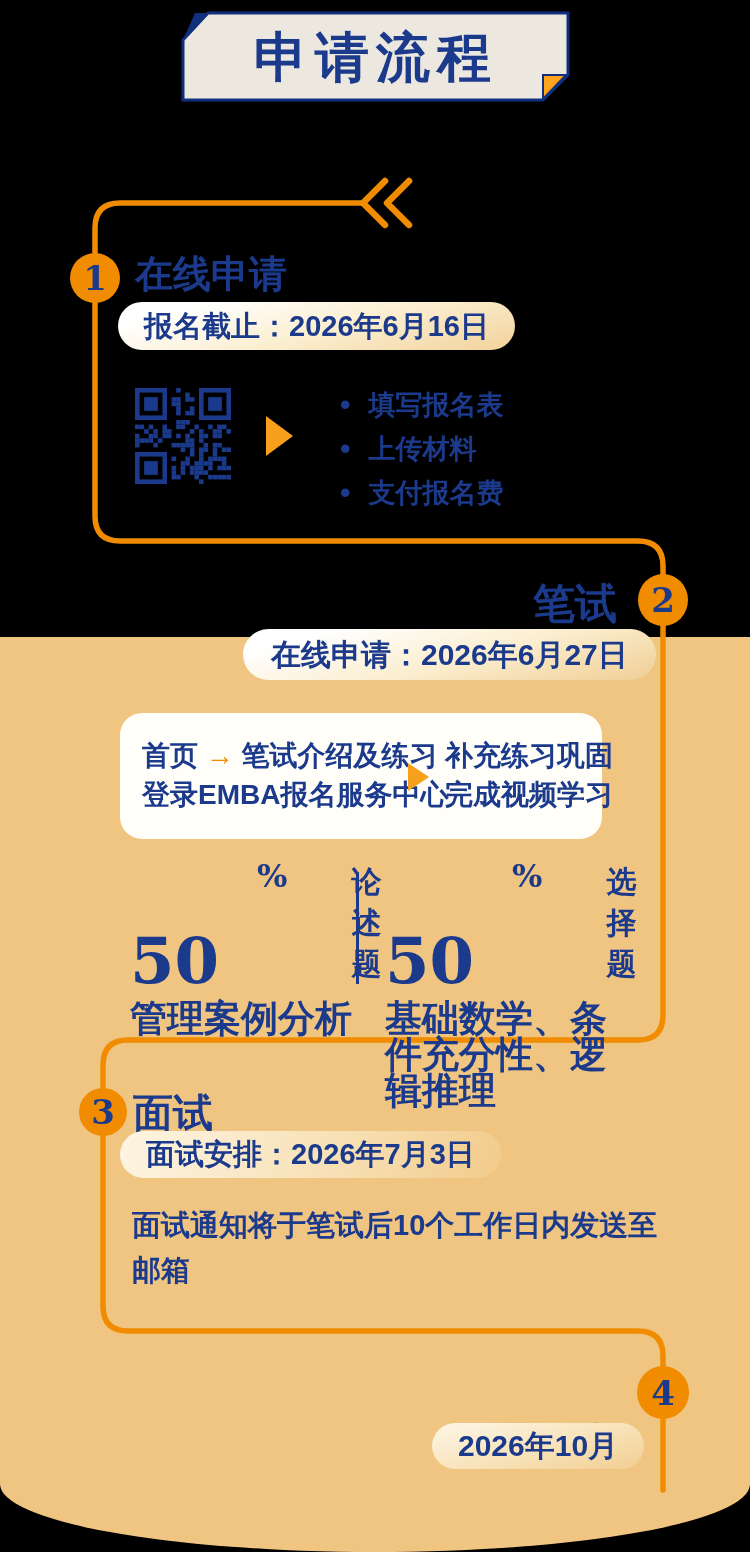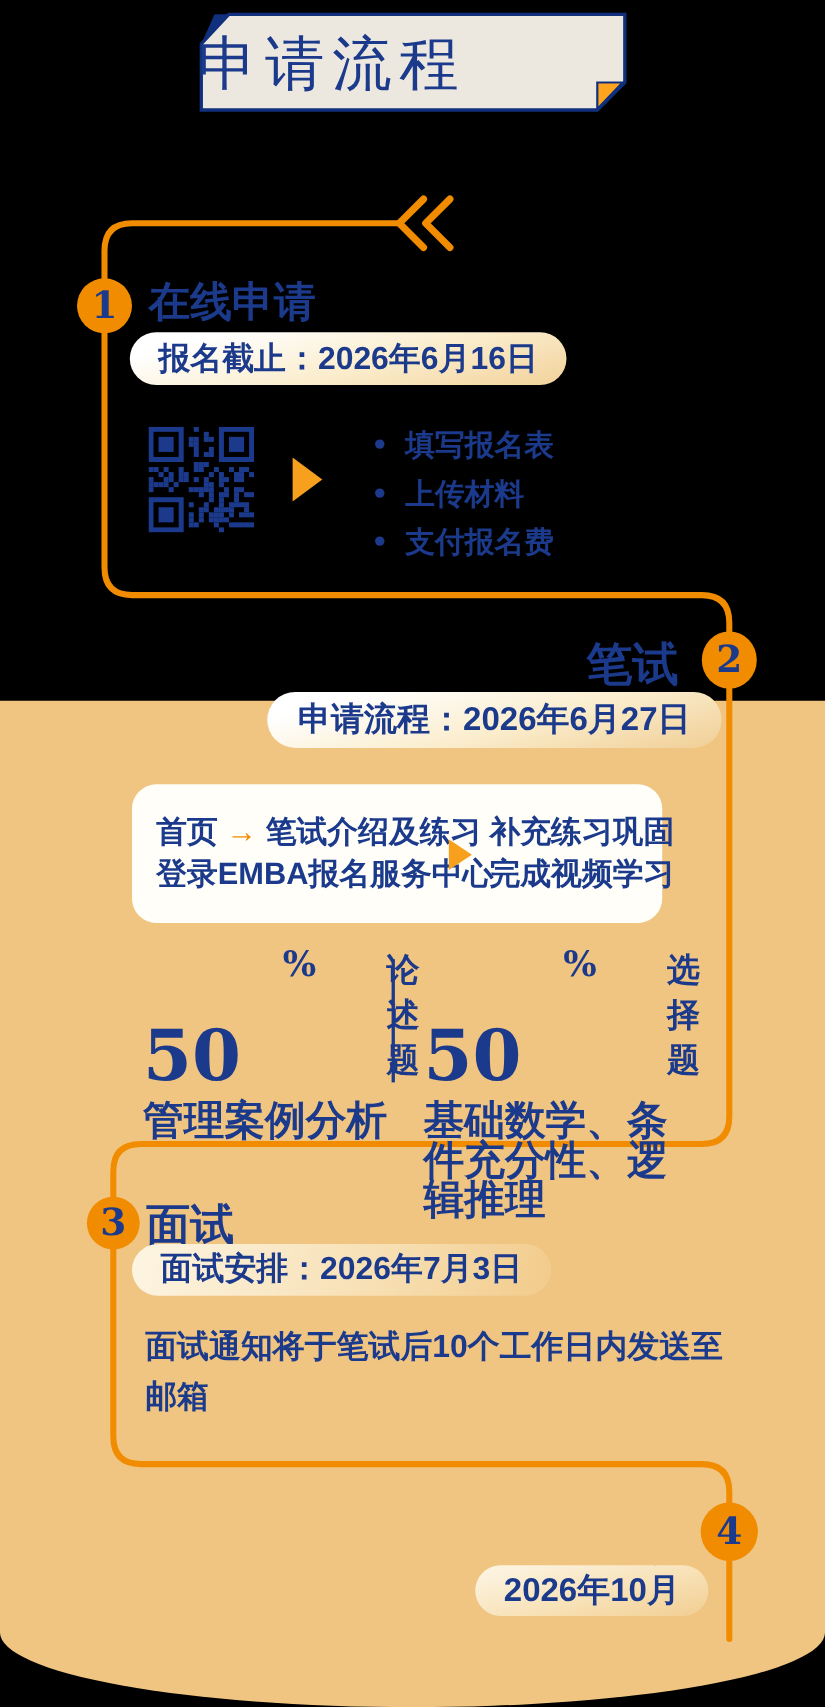--- a/index.html
+++ b/index.html
@@ -17,22 +17,22 @@
 
   
   .tan-section{position:absolute;left:0;top:637px;width:750px;height:915px;background:var(--tan);
     border-bottom-left-radius:50% 68px;border-bottom-right-radius:50% 68px;}
 
   
   .flow-svg{position:absolute;left:0;top:0;width:750px;height:1552px;pointer-events:none;}
 
   
   .banner-svg{position:absolute;left:180px;top:10px;width:392px;height:94px;}
-  .banner-title{position:absolute;left:180px;top:22px;width:392px;
-    font-family:"DejaVu Serif","Liberation Serif",serif;font-weight:normal;font-size:54px;
+  .banner-title{position:absolute;left:180px;top:22px;width:392px;text-align:center;
+    font-family:"DejaVu Serif","Liberation Serif",serif;font-weight:bold;font-size:54px;
     letter-spacing:7px;color:var(--navy);}
 
   
   .badge{position:absolute;background:var(--orange);border-radius:50%;
     display:flex;align-items:center;justify-content:center;
     font-family:"DejaVu Serif","Liberation Serif",serif;font-weight:bold;
     font-size:34px;color:var(--navy);}
   .badge-1{left:70px;top:253px;width:50px;height:50px;}
   .badge-2{left:638px;top:574px;width:50px;height:52px;}
   .badge-3{left:79px;top:1088px;width:48px;height:48px;}
@@ -261,21 +261,21 @@
       <span class="bullet-dot">•</span>
       <span>支付报名费</span>
     </div>
   </div>
 
   <div class="step-title title-2">笔试</div>
   <div class="badge badge-2">
     <span>2</span>
   </div>
   <div class="pill pill-2">
-    <span>申请流程：2026年6月27日</span>
+    <span>在线申请：2026年6月27日</span>
   </div>
 
   <div class="card">
     <div class="card-left">
       <div>
         <span>首页</span>
         <span class="card-arrow">→</span>
         <span>笔试介绍及练习</span>
       </div>
       <div>登录EMBA报名服务中心</div>

